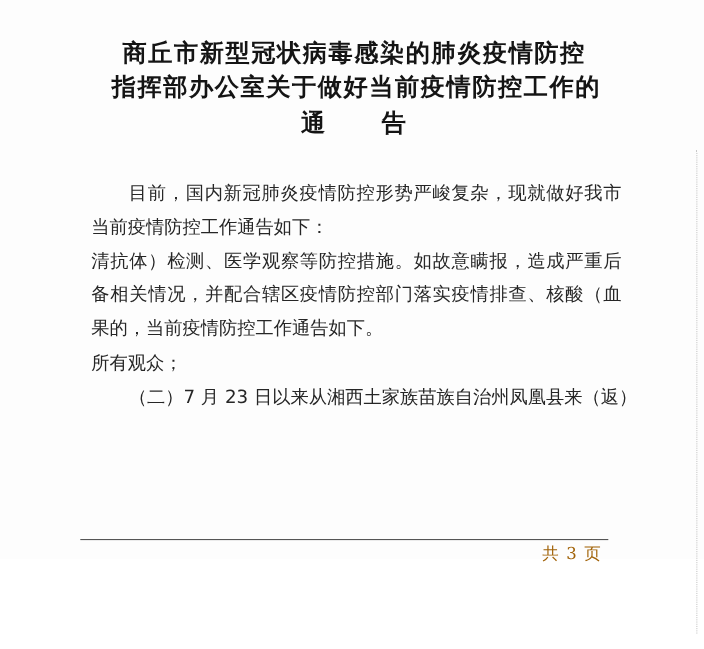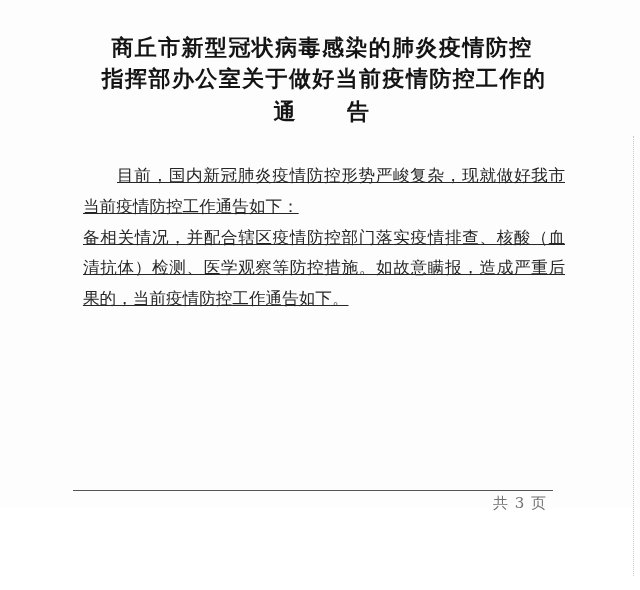--- a/index.html
+++ b/index.html
@@ -48,41 +48,40 @@
       color: #262626;
       font-family: "DejaVu Sans", "Liberation Sans", sans-serif;
     }
     .line {
       display: block;
       white-space: nowrap;
       text-align: justify;
       text-align-last: justify;
       height: 30.8px;
       overflow: visible;
-      text-decoration: underline;
     }
     .line.last {
       text-align-last: left;
     }
     .indent { padding-left: 34px; }
 
     .rule {
       position: absolute;
       left: 73px;
       top: 490px;
       width: 480px;
       height: 0;
       border-top: 1.5px solid #555;
     }
     .footer {
       position: absolute;
       left: 493px;
       top: 494px;
       font-size: 15px;
-      color: #737373;
+      color: #a16207;
       font-family: "DejaVu Serif", "Liberation Serif", serif;
       letter-spacing: 1px;
     }
     .scan-edge {
       position: absolute;
       left: 633px;
       top: 136px;
       width: 0;
       height: 440px;
       border-left: 1px dotted #c8c8c8;
@@ -95,22 +94,24 @@
 
   <div class="title t1">商丘市新型冠状病毒感染的肺炎疫情防控</div>
   <div class="title t2">指挥部办公室关于做好当前疫情防控工作的</div>
   <div class="title t3">
     <span>通</span><span class="gap"></span><span>告</span>
   </div>
 
   <div class="body-text" style="top:161px;">
     <span class="line indent">目前，国内新冠肺炎疫情防控形势严峻复杂，现就做好我市</span>
     <span class="line last">当前疫情防控工作通告如下：</span>
+    <span class="line">清抗体）检测、医学观察等防控措施。如故意瞒报，造成严重后</span>
     <span class="line">备相关情况，并配合辖区疫情防控部门落实疫情排查、核酸（血</span>
-    <span class="line">清抗体）检测、医学观察等防控措施。如故意瞒报，造成严重后</span>
     <span class="line last">果的，当前疫情防控工作通告如下。</span>
+    <span class="line last">所有观众；</span>
+    <span class="line indent">（二）7 月 23 日以来从湘西土家族苗族自治州凤凰县来（返）</span>
   </div>
 
   <div class="rule"></div>
   <div class="footer">共 3 页</div>
 
   <div class="scan-edge"></div>
 </div>
 
 </body></html>

